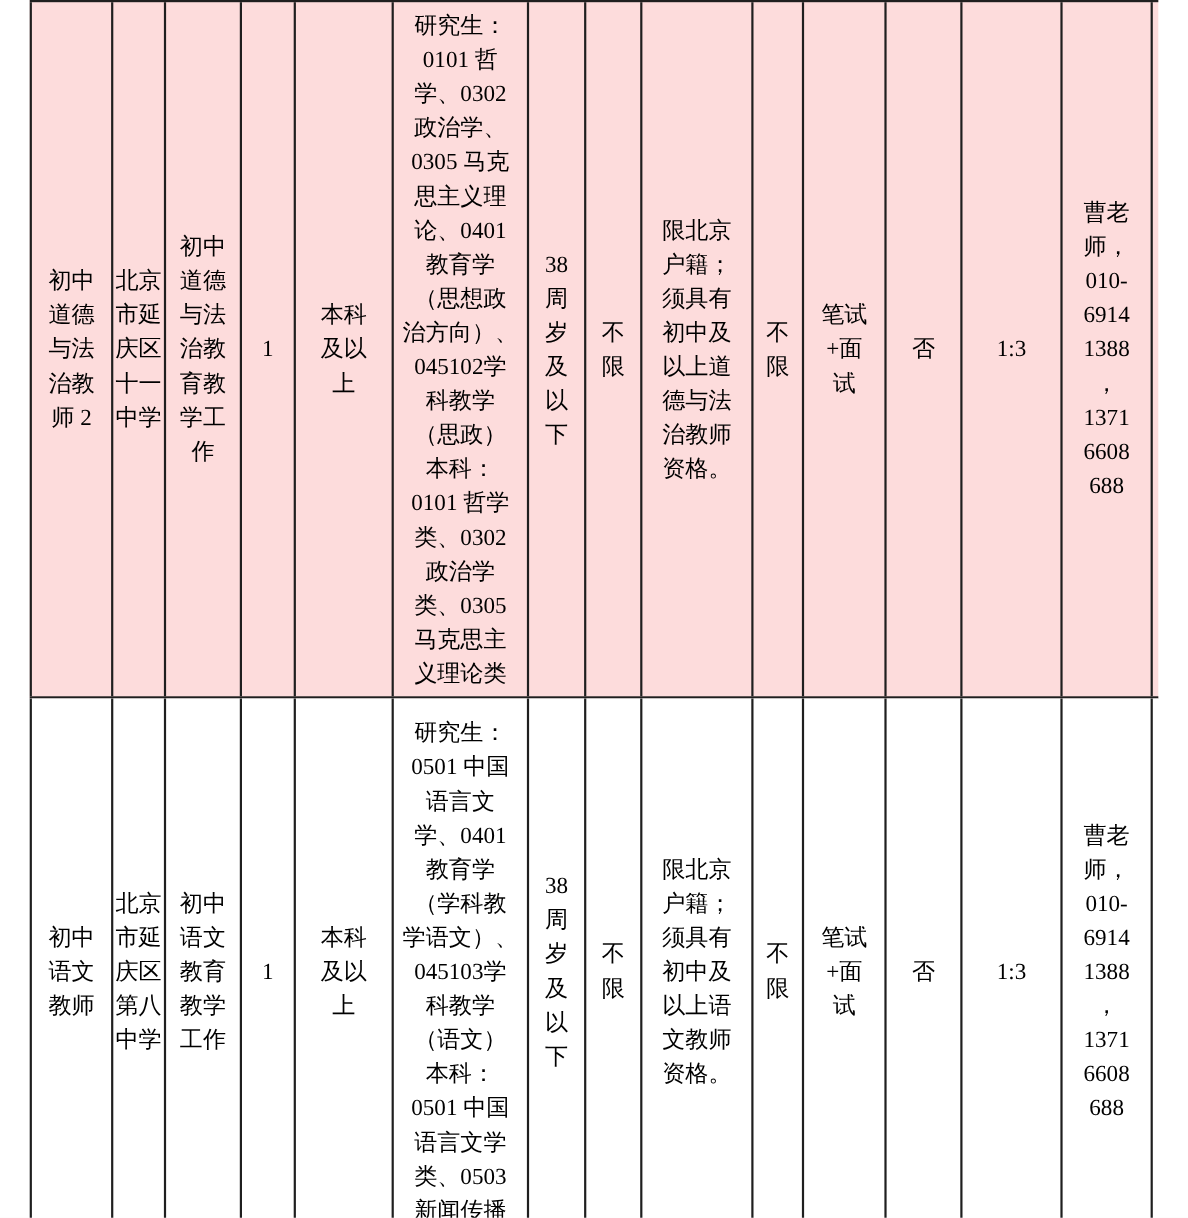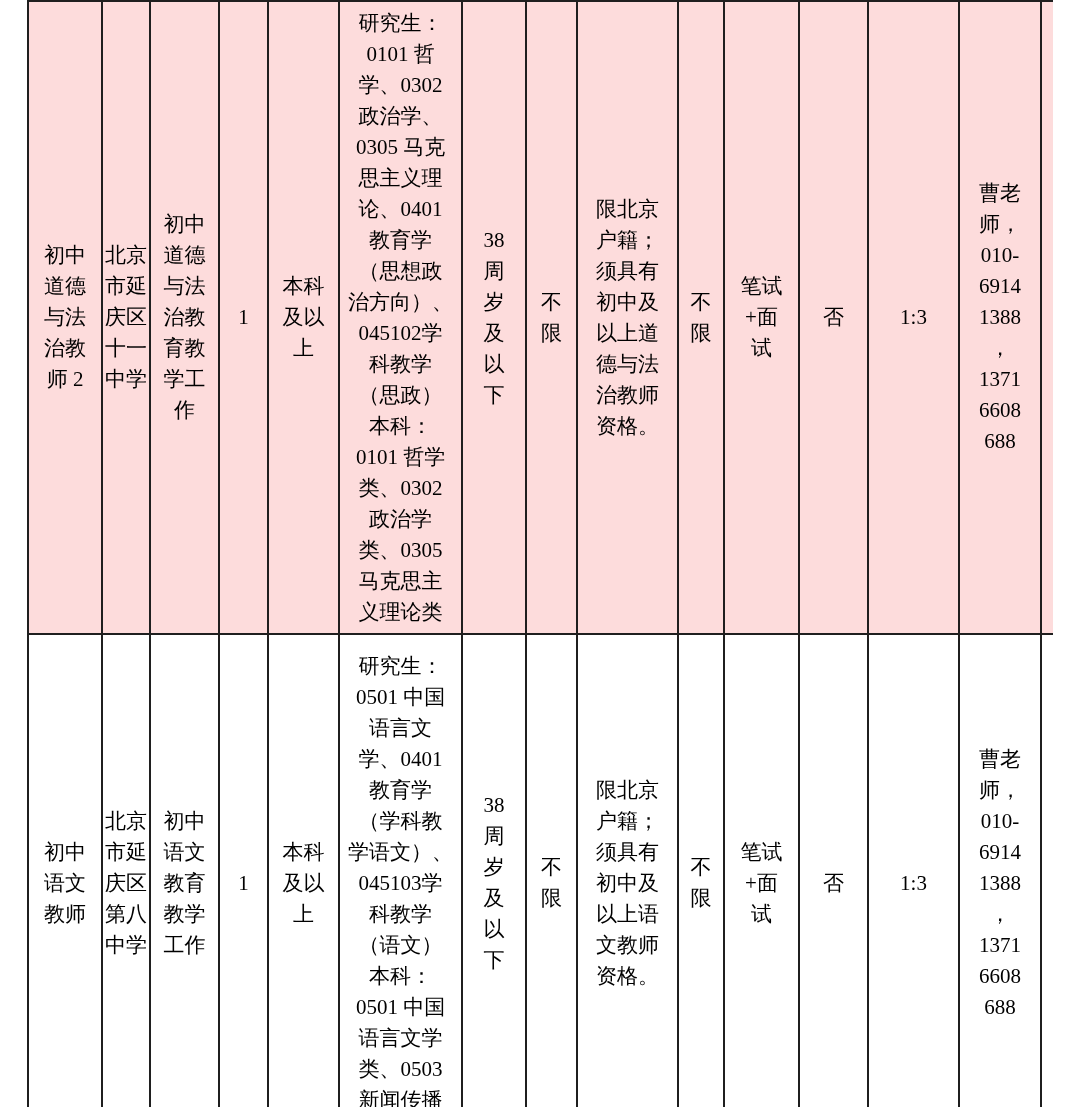--- a/index.html
+++ b/index.html
@@ -53,23 +53,23 @@
     overflow:hidden;
     font-family:Liberation Serif, serif;
   }
   .tcell:first-child{
     border-left:2px solid var(--border);
   }
   .c0{width:76px}
   .c1{width:48px}
   .c2{width:69px}
   .c3{width:49px}
-  .c4{width:71px}
+  .c4{width:89px}
   .c5{width:123px}
-  .c6{width:64px}
+  .c6{width:52px}
   .c7{width:51px}
   .c8{width:101px}
   .c9{width:46px}
   .c10{width:75px}
   .c11{width:69px}
   .c12{width:91px}
   .c13{width:82px}
 </style>
 </head>
 <body>

